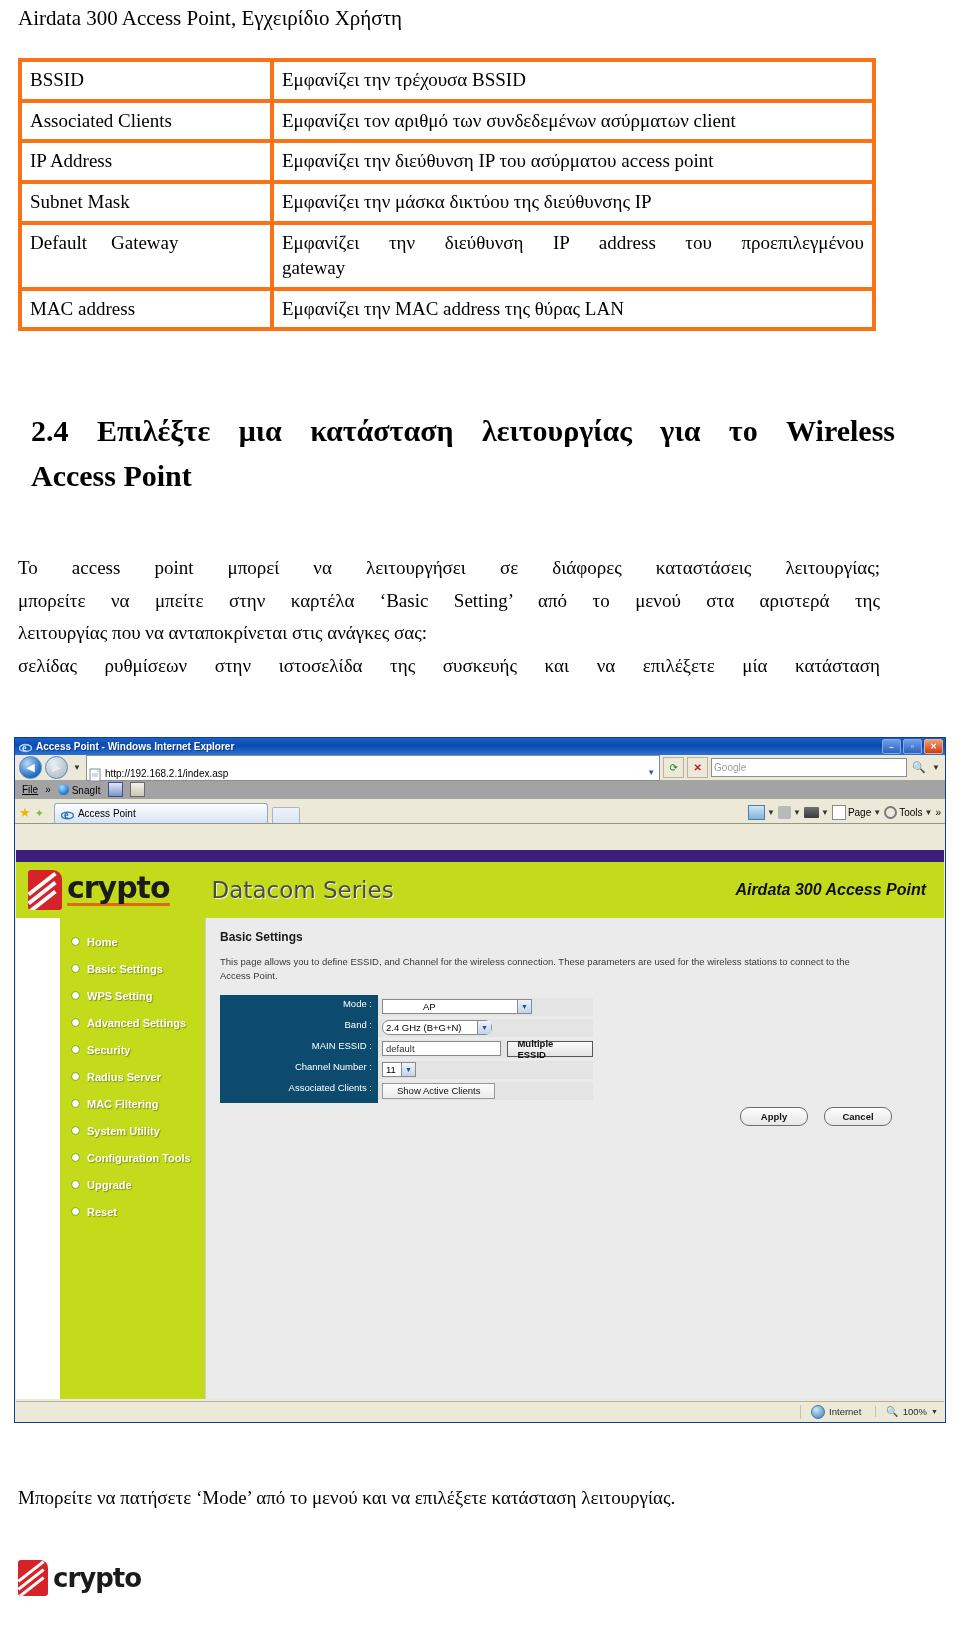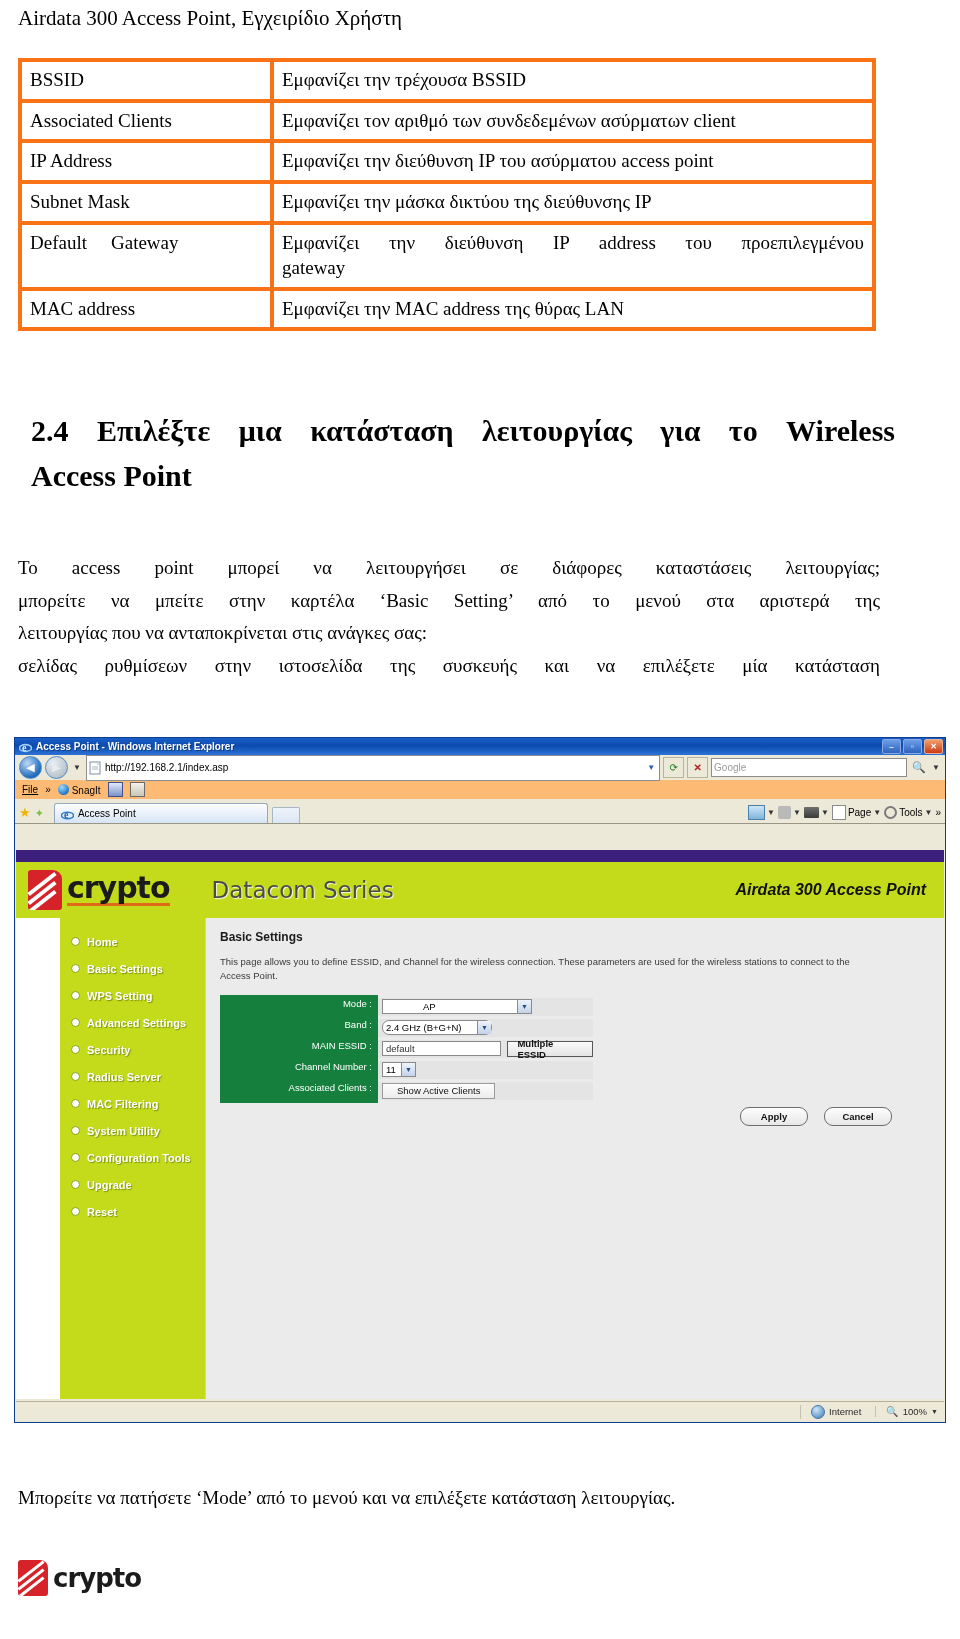--- a/index.html
+++ b/index.html
@@ -173,21 +173,21 @@
     background: radial-gradient(circle at 35% 30%, #e8eef5, #bcc4cc 70%, #9aa3ab);
     color: #e6ecf2;
   }
   .nav-drop { font-size: 8px; color: #333; padding: 0 2px; flex: 0 0 auto; }
   .addr {
     flex: 1 1 auto;
     height: 24px;
     background: #fff;
     border: 1px solid #8d8d8d;
     display: flex;
-    align-items: center;
+    align-items: flex-start;
     padding: 12px 2px;
     box-sizing: border-box;
     min-width: 0;
   }
   .addr .page-ico {
     width: 13px; height: 14px; margin-right: 3px; flex:0 0 auto;
   }
   .addr .url { font-size: 10px; color: #000; white-space: nowrap; }
   .addr .caret { margin-left: auto; font-size: 8px; color: #2c5fa8; padding-right:2px; }
   .tb-sq {
@@ -203,21 +203,21 @@
     background: #fff; border: 1px solid #8d8d8d;
     display:flex; align-items:center; padding: 0 2px;
     box-sizing: border-box; flex: 0 0 auto;
   }
   .searchbox .ph { font-size: 10px; color: #9b9b9b; }
   .s-mag { width: 19px; height: 19px; display:flex; align-items:center; justify-content:center; font-size:11px; color:#3a6ea5; flex:0 0 auto;}
   .s-car { font-size: 8px; color:#333; flex:0 0 auto; padding-right:1px;}
 
   .menubar {
     height: 19px;
-    background: #fdba74;
+    background: #a3a3a3;
     display: flex;
     align-items: center;
     gap: 7px;
     padding: 0 7px;
     box-sizing: border-box;
     font-size: 10px;
     color: #000;
   }
   .menubar .mi { white-space: nowrap; }
   .menubar .mi u { text-decoration: underline; }
@@ -413,21 +413,21 @@
   .form-rows { width: 373px; }
   .frow {
     display: flex;
     align-items: center;
     margin-bottom: 3px;
     height: 18px;
     background: #e4e4e4;
   }
   .flabel {
     width: 158px;
-    background: #15803d;
+    background: #0c4a6e;
     color: #ffffff;
     font-family: "Liberation Sans", sans-serif;
     font-size: 9.5px;
     text-align: right;
     padding-right: 6px;
     box-sizing: border-box;
     height: 24px;
     line-height: 18px;
     flex: 0 0 auto;
     white-space: nowrap;

